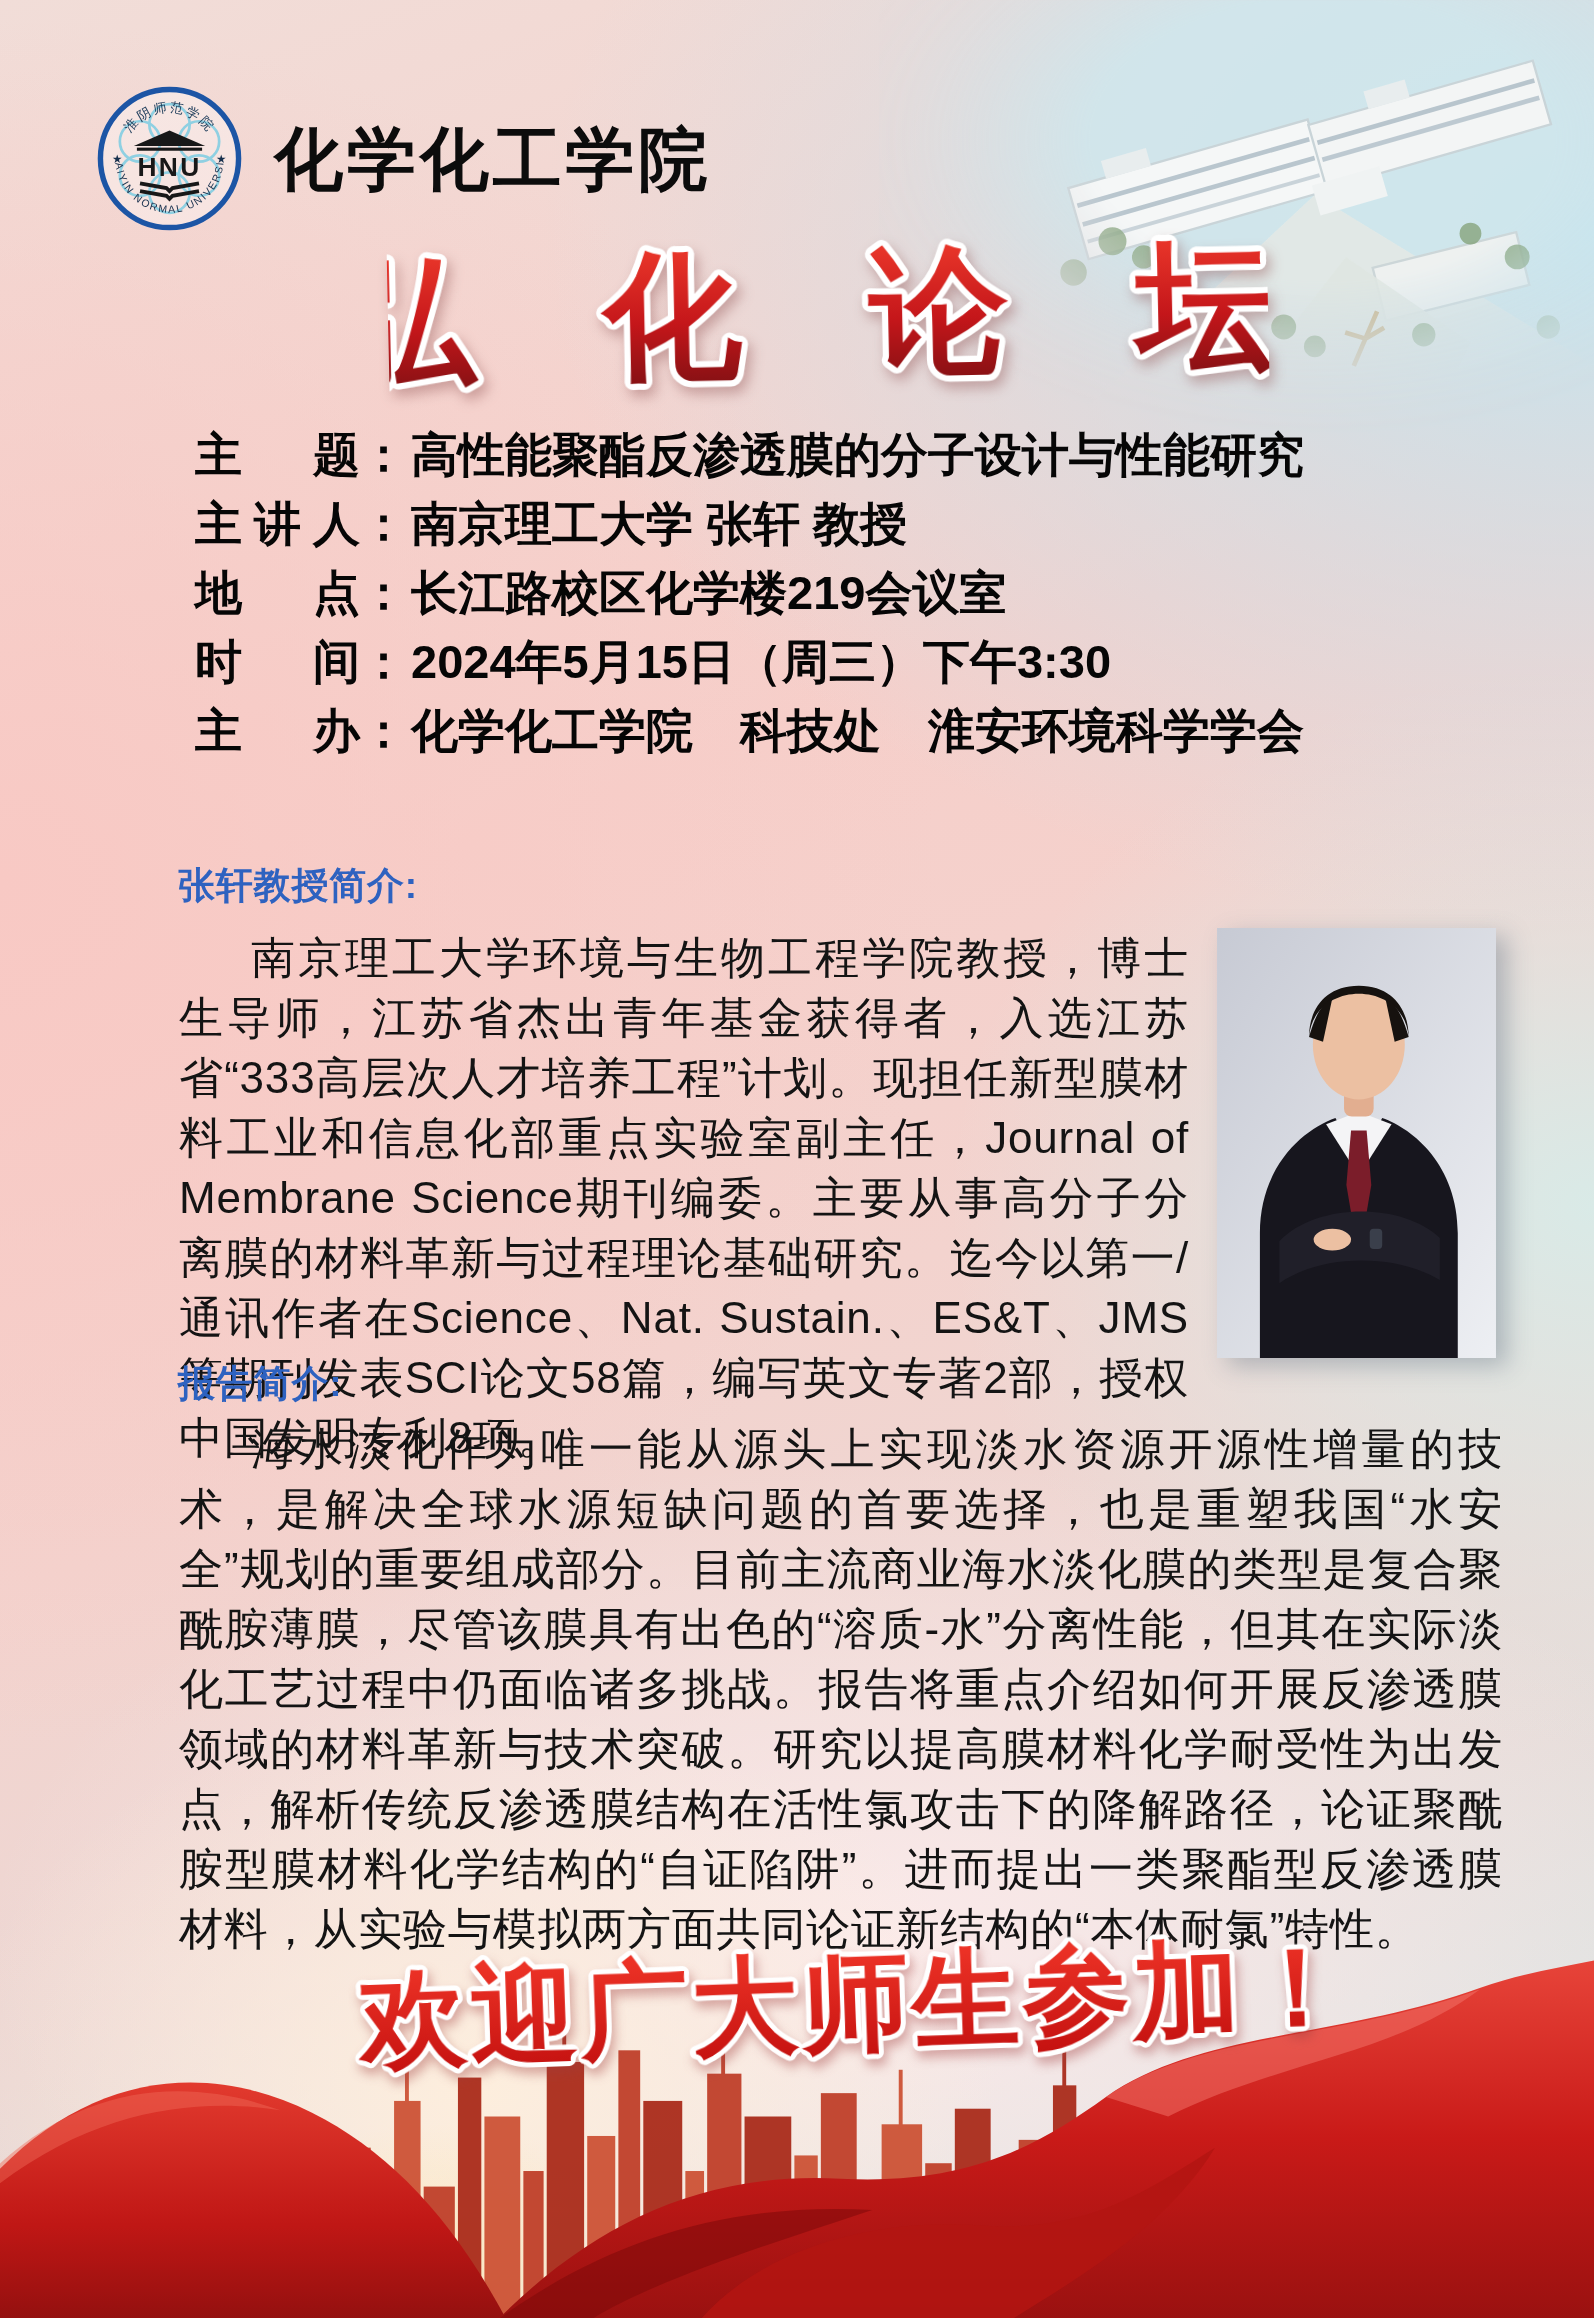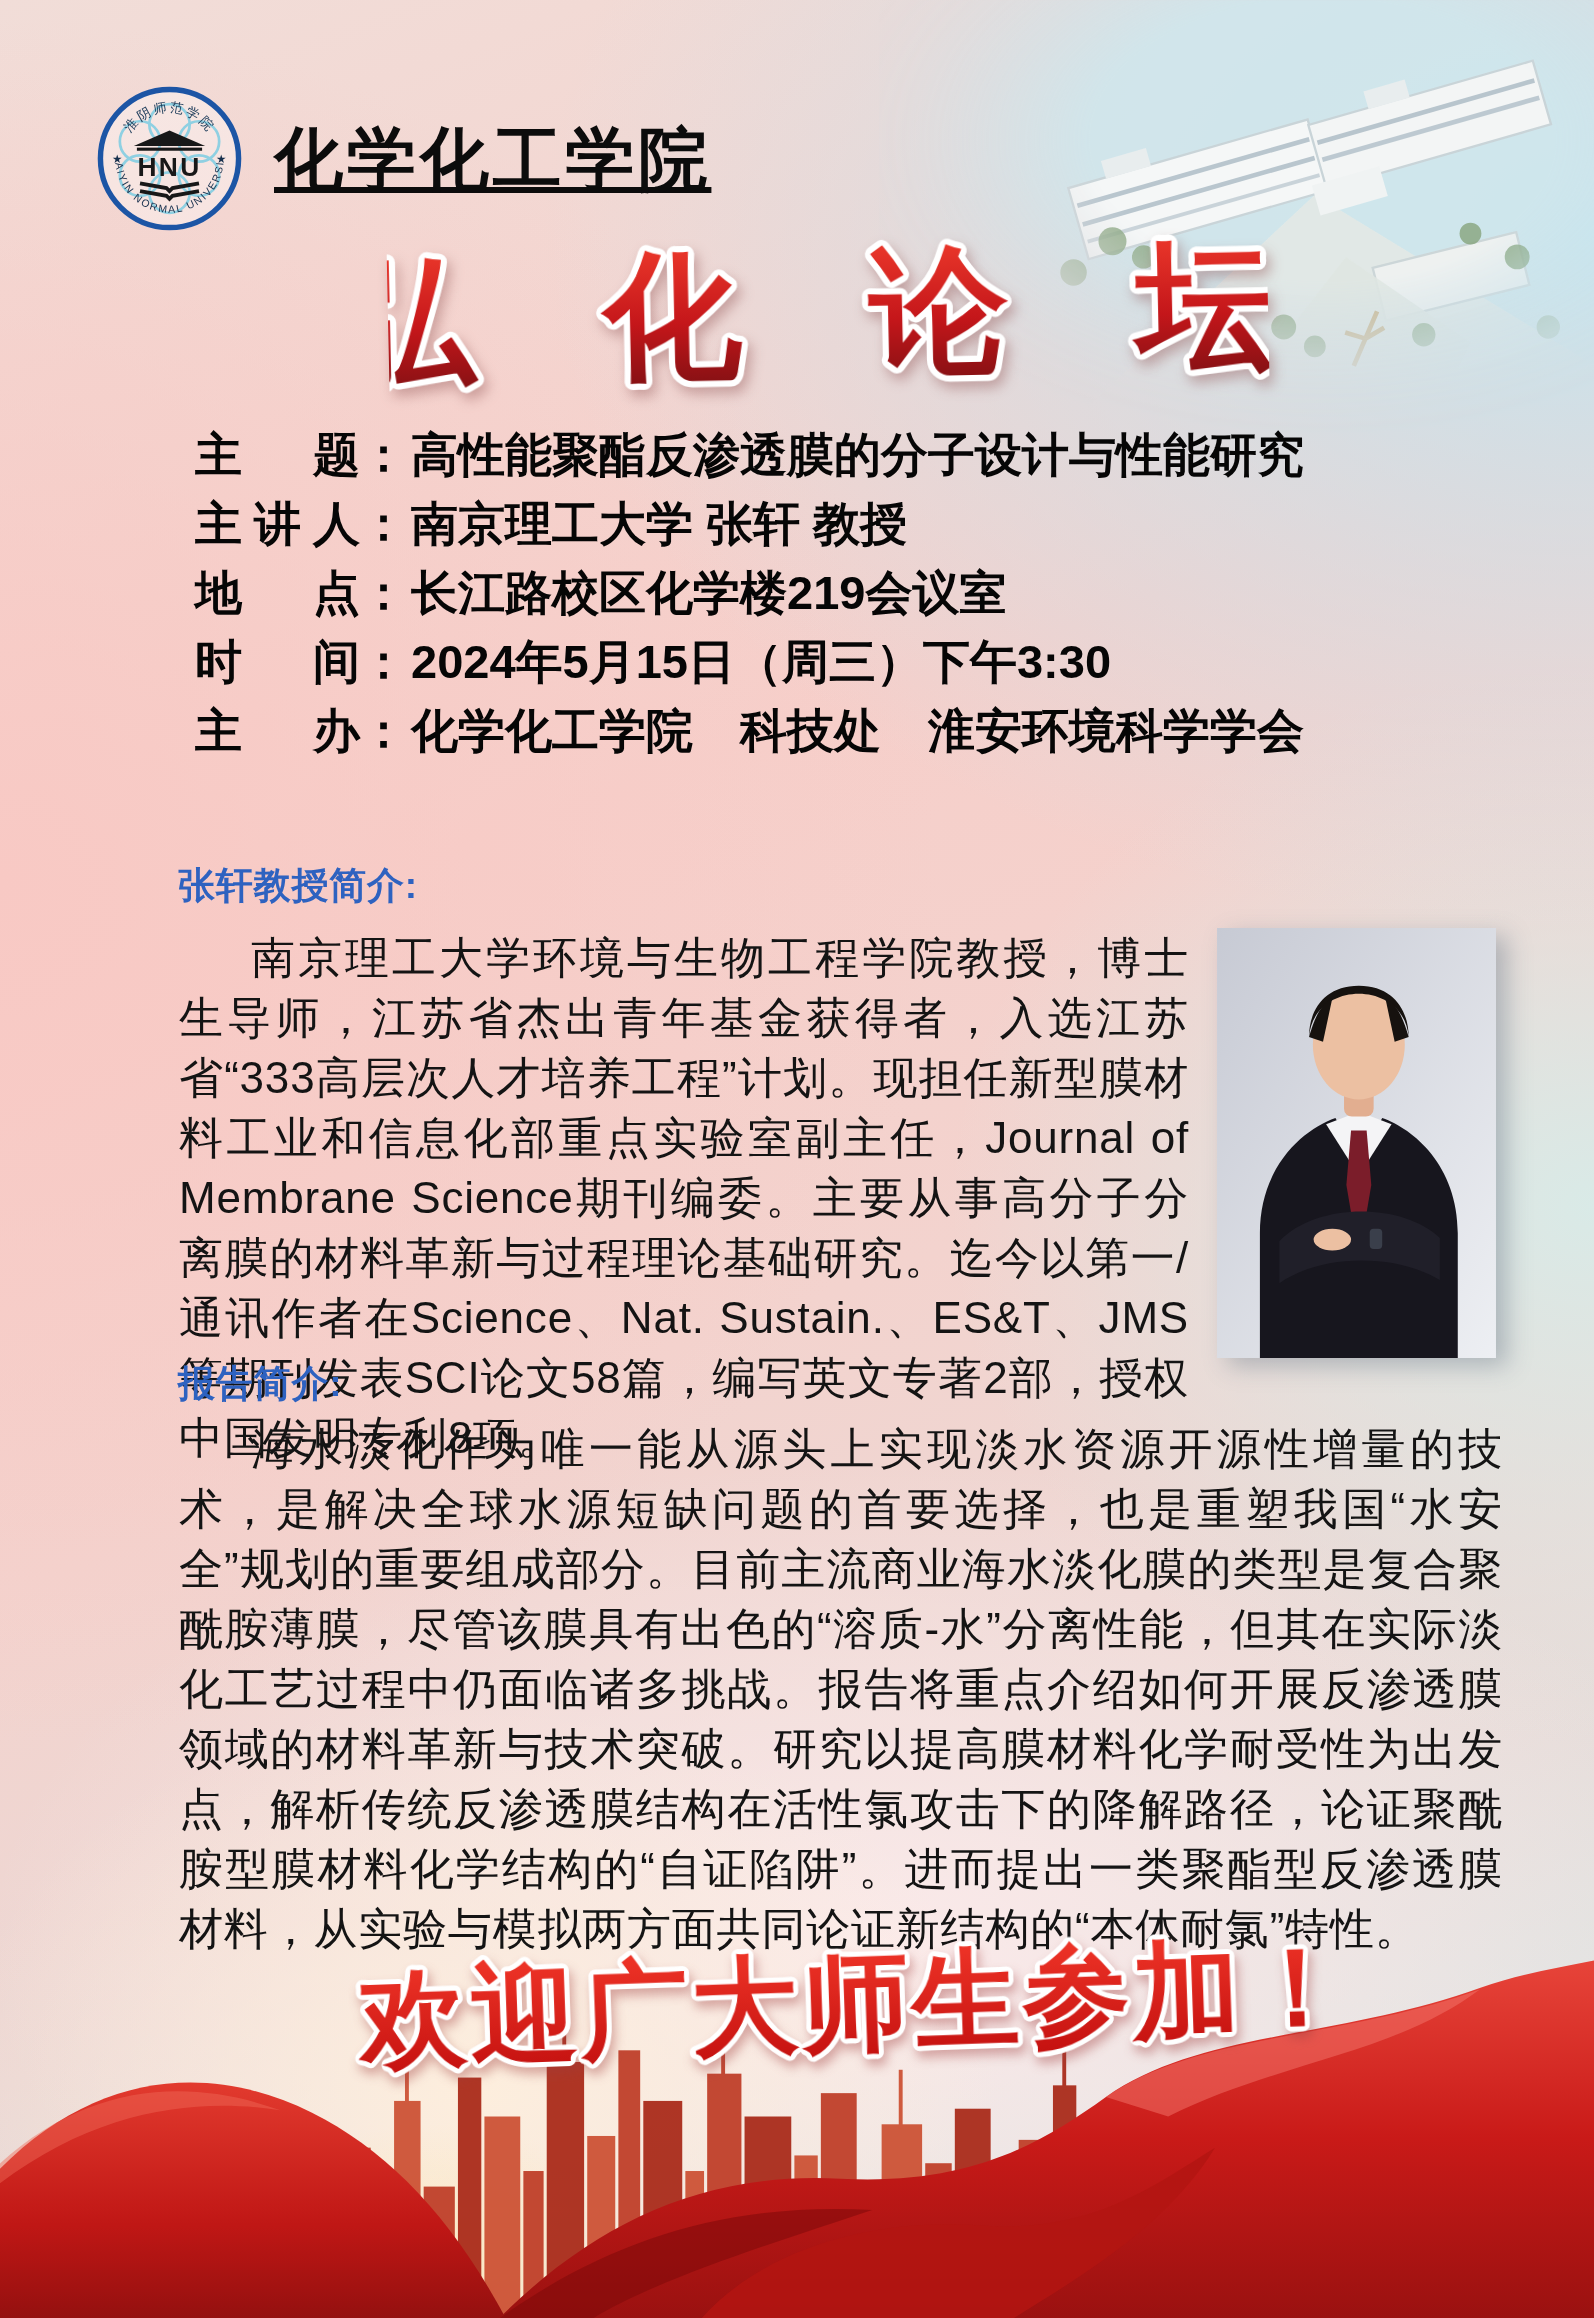--- a/index.html
+++ b/index.html
@@ -8,21 +8,21 @@
     font-family:"Liberation Sans","DejaVu Sans",sans-serif;
     background:
       radial-gradient(120% 55% at 100% 10%, #c6e4ee 0%, rgba(198,228,238,0) 55%),
       radial-gradient(95% 60% at 0% 38%, #f8c9c4 0%, rgba(248,201,196,0) 62%),
       radial-gradient(70% 40% at 100% 52%, #d9eae7 0%, rgba(217,234,231,0) 58%),
       radial-gradient(55% 28% at 30% 90%, #fdeedd 0%, rgba(253,238,221,0) 60%),
       radial-gradient(80% 30% at 55% 84%, #fbeaea 0%, rgba(251,234,234,0) 70%),
       linear-gradient(160deg,#f1ddd8 0%,#f6cfca 35%,#f3d3ce 55%,#ecd8d4 72%,#e0e1df 86%,#d4e7ea 100%);
   }
   .hdr{position:absolute;left:95px;top:84px;display:flex;align-items:center;gap:30px;}
-  .school-name{font-size:69px;font-weight:900;color:#0c0c0c;letter-spacing:3.9px;white-space:nowrap;margin:0;text-decoration:underline;}
+  .school-name{font-size:69px;font-weight:900;color:#0c0c0c;letter-spacing:3.9px;white-space:nowrap;margin:0;}
   .campus{position:absolute;right:0;top:0;width:716px;height:436px;}
   .title-wrap{position:absolute;left:388px;top:212px;width:880px;height:202px;transform:rotate(-1.2deg);
     filter:drop-shadow(4.7px 7.8px 6.2px rgba(150,90,90,.45));}
   .info{position:absolute;left:195px;top:420px;color:#060606;font-size:47px;font-weight:600;}
   .info .row{display:flex;line-height:69px;white-space:nowrap;}
   .info .lab{display:inline-block;width:165px;text-align:justify;text-align-last:justify;}
   .info .sep{display:inline-block;width:51px;}
   .sec-heading{position:absolute;font-size:37px;font-weight:800;color:#2e62c0;letter-spacing:0.8px;margin:0;}
   .bio-heading{left:178px;top:861px;}
   .report-heading{left:178px;top:1359px;}

